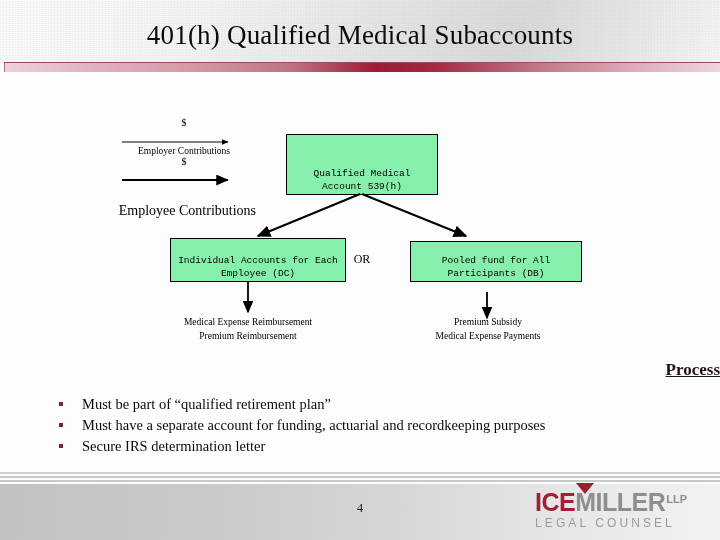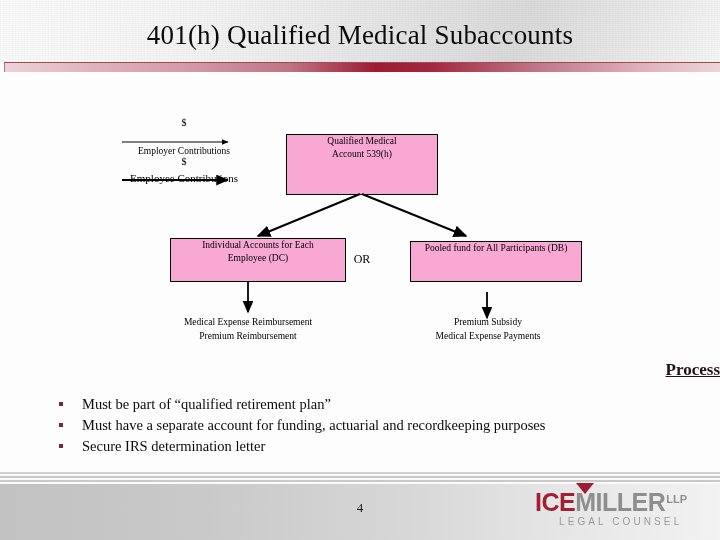--- a/index.html
+++ b/index.html
@@ -42,38 +42,38 @@
       #9c1b33 52%,
       #a32940 60%,
       #c2798a 75%,
       #ddadb7 88%,
       #ecd6da 100%);
   }
   .rule-cap-l{position:absolute;left:4px;top:63px;width:1px;height:9px;background:#b0707f;}
 
   
   .box{
-    position:absolute;background:#f9a8d4;border:1px solid #000;
-    display:flex;align-items:flex-start;justify-content:center;
+    position:absolute;background:#86efac;border:1px solid #000;
+    display:flex;align-items:flex-end;justify-content:center;
     text-align:center;color:#000;line-height:1.35;
-    font-family:Liberation Serif, serif;
+    font-family:Liberation Mono, monospace;
   }
   #box-qma{left:286px;top:134px;width:150px;height:59px;font-size:9.5px;}
   #box-dc{left:170px;top:238px;width:174px;height:42px;font-size:9.5px;}
   #box-db{left:382px;top:241px;width:170px;height:39px;font-size:9.5px;margin-left:28px;}
 
   .lbl{
     position:absolute;color:#000;text-align:center;
     font-family:"Liberation Serif", serif;white-space:nowrap;
   }
   .dollar{font-size:10px;}
   #d1{left:120px;top:117px;width:128px;}
   #d2{left:120px;top:156px;width:128px;}
   #l-employer{left:112px;top:146px;width:144px;font-size:9.5px;}
-  #l-employee{left:112px;top:172px;width:144px;font-size:11px;}
+  #l-employee{left:112px;top:203px;width:144px;font-size:14px;text-align:right;}
   #l-or{left:347px;top:252px;width:30px;font-size:12px;}
   #l-mer{left:160px;top:316px;width:176px;font-size:9.5px;line-height:1.45;white-space:normal;}
   #l-mep{left:400px;top:316px;width:176px;font-size:9.5px;line-height:1.45;white-space:normal;}
 
   
   .diagram-svg{position:absolute;left:0;top:0;width:720px;height:540px;pointer-events:none;}
 
   
   .process{
     position:absolute;left:0;top:360px;width:720px;text-align:right;
@@ -124,21 +124,21 @@
     font-family:"Liberation Sans", sans-serif;font-weight:bold;
     font-size:11px;color:#8e8e8e;line-height:11px;margin-bottom:10px;margin-left:1px;
   }
   .logo-tri{
     position:absolute;left:41px;top:-6px;width:0;height:0;
     border-left:9px solid transparent;border-right:9px solid transparent;
     border-top:11px solid #9e1b32;
   }
   .logo-sub{
     font-family:"Liberation Sans", sans-serif;
-    font-size:10px;color:#9a9a9a;letter-spacing:3.1px;margin-top:1px;margin-left:24px;
+    font-size:12px;color:#9a9a9a;letter-spacing:3.1px;margin-top:1px;
   }
 </style>
 </head>
 <body>
 
 <div class="slide">
 
   <div class="header-bg"></div>
   <div class="header-noise"></div>
   <div class="title">401(h) Qualified Medical Subaccounts</div>

